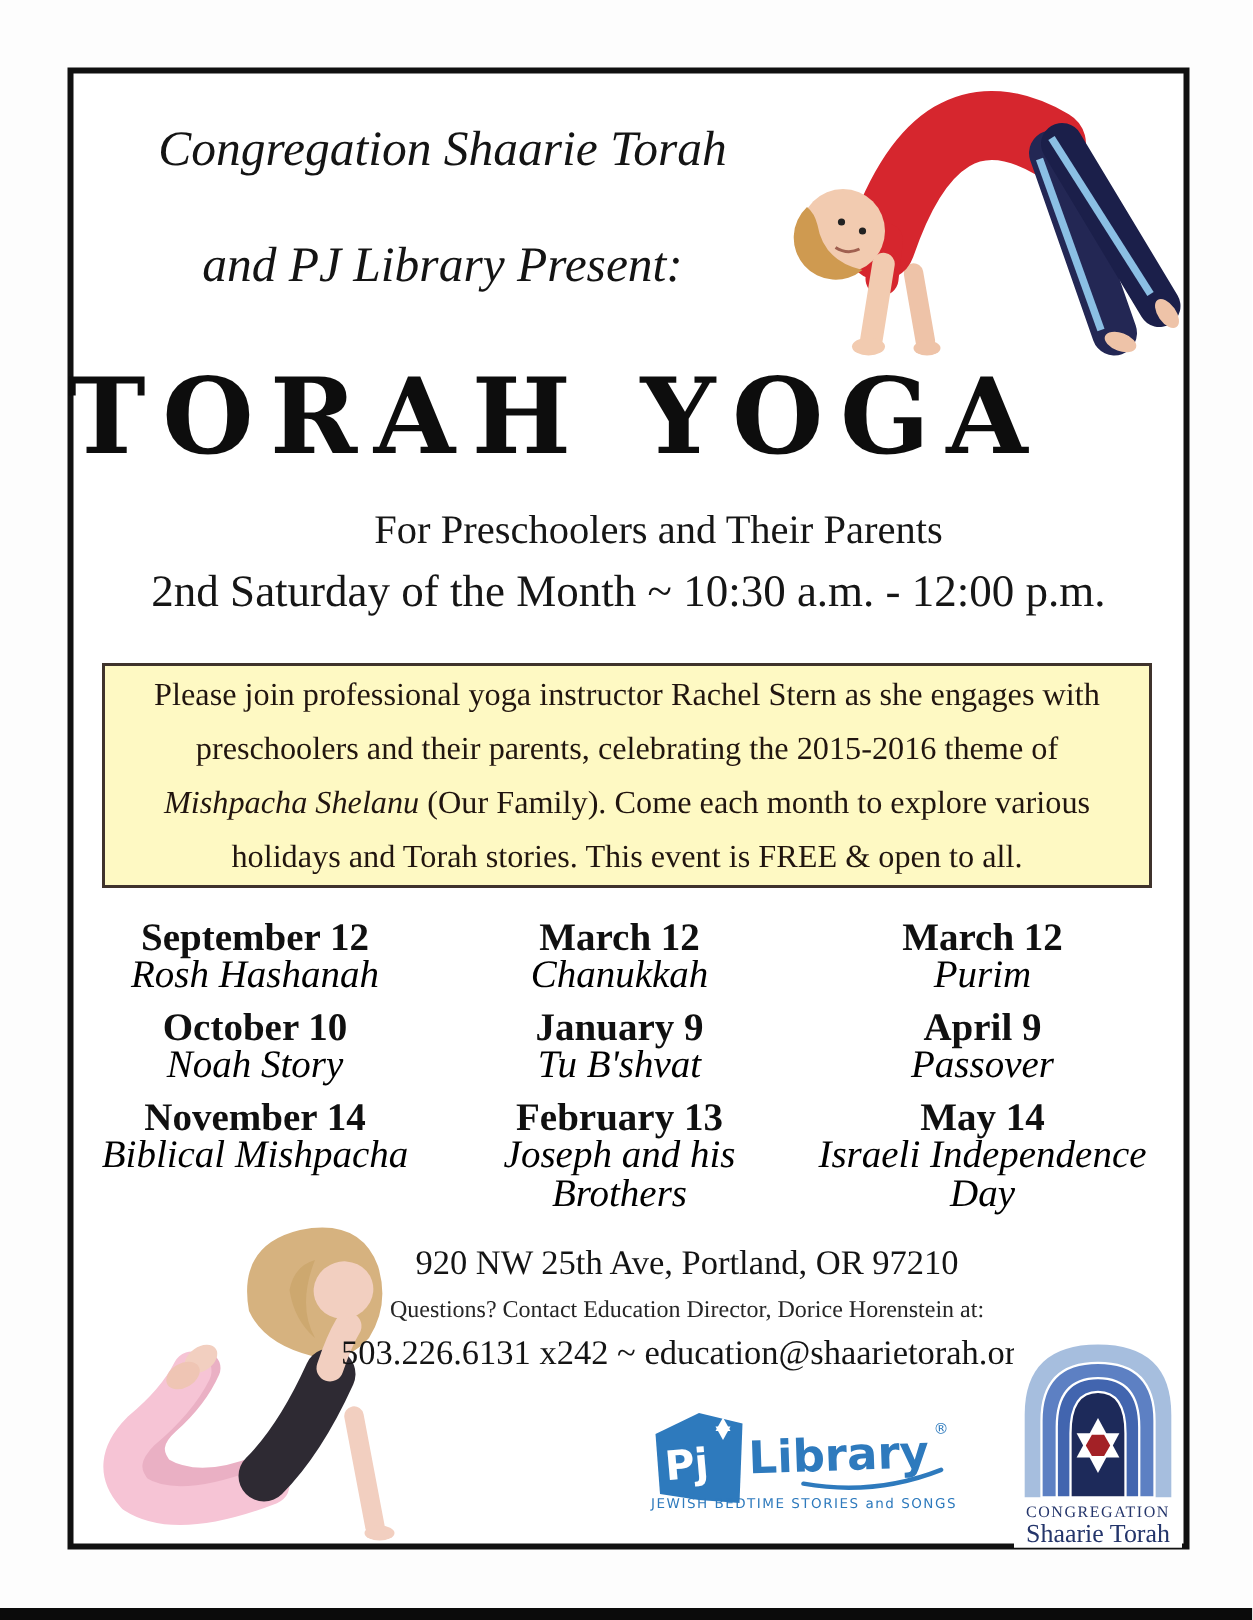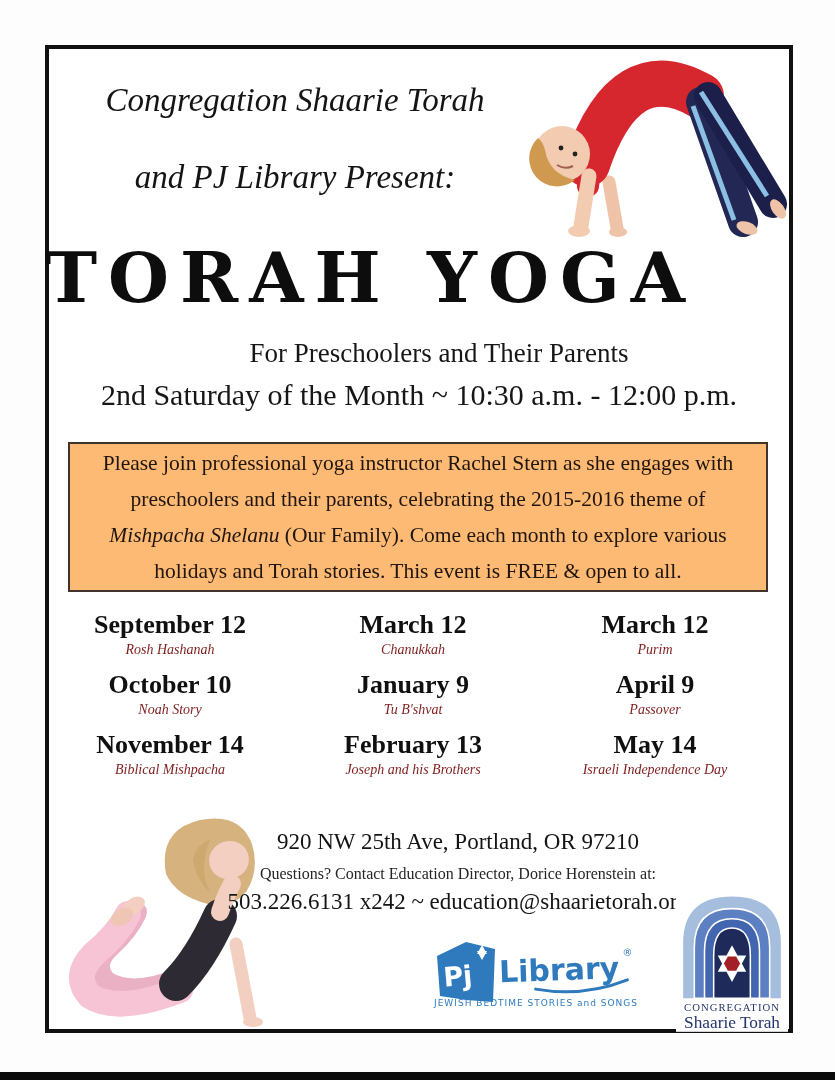--- a/index.html
+++ b/index.html
@@ -19,34 +19,34 @@
   .presenter.l2{top:157px;}
   .main-title{
     left:45px;top:236px;width:748px;
     font-family:"DejaVu Serif", serif;font-weight:bold;
     font-size:70px;letter-spacing:11px;color:#0d0d0d;white-space:nowrap;
   }
   .subtitle1{left:45px;top:338px;width:788px;text-align:center;font-size:27px;color:#161616;}
   .subtitle2{left:45px;top:378px;width:748px;text-align:center;font-size:30px;color:#161616;}
   .info-box{
     left:68px;top:442px;width:700px;height:150px;box-sizing:border-box;
-    background:#fdba74;border:2px solid #3f332c;
+    background:#fef9c3;border:2px solid #3f332c;
     display:flex;align-items:center;justify-content:center;
   }
   .info-text{
     padding:0 14px;text-align:center;font-size:21.5px;line-height:36px;color:#21150f;
   }
   .info-text em{font-style:italic;}
   .sched-col{top:612px;width:240px;text-align:center;}
   .sched-col.c1{left:50px;}
   .sched-col.c2{left:293px;}
   .sched-col.c3{left:535px;}
   .sched-entry{margin-bottom:9px;}
   .sched-date{font-weight:bold;font-size:26px;line-height:25px;color:#101010;}
-  .sched-holiday{font-style:italic;font-size:14px;line-height:26px;color:#7f1d1d;}
+  .sched-holiday{font-style:italic;font-size:26px;line-height:26px;color:#000000;}
   .contact{left:218px;top:828px;width:480px;text-align:center;color:#141414;}
   .addr{font-size:23px;line-height:27px;}
   .quest{font-size:16px;line-height:20px;margin-top:9px;color:#262626;}
   .phone{font-size:23px;line-height:27px;margin-top:4px;}
   .pj-logo{left:433px;top:936px;width:205px;height:84px;}
   .pj-book{position:absolute;left:2px;top:2px;width:62px;height:66px;}
   .pj-word{position:absolute;left:64px;top:8px;width:140px;height:52px;transform:rotate(-2deg);}
   .pj-tagline{
     position:absolute;left:0px;top:62px;width:205px;text-align:right;
     font-family:"DejaVu Sans", sans-serif;font-size:9px;letter-spacing:1px;

